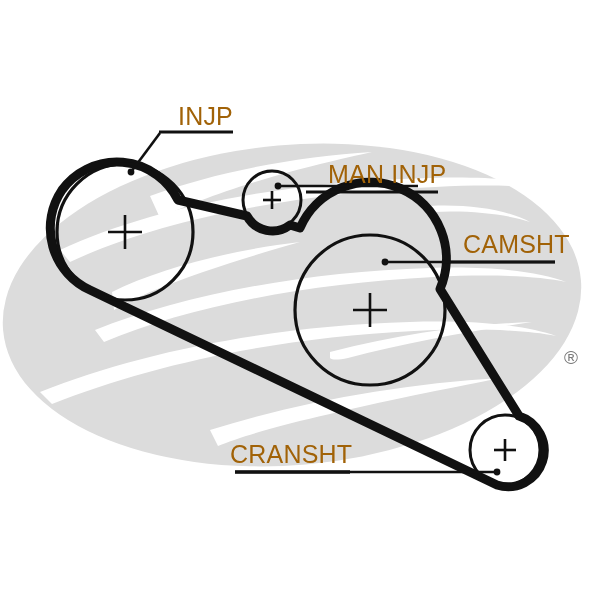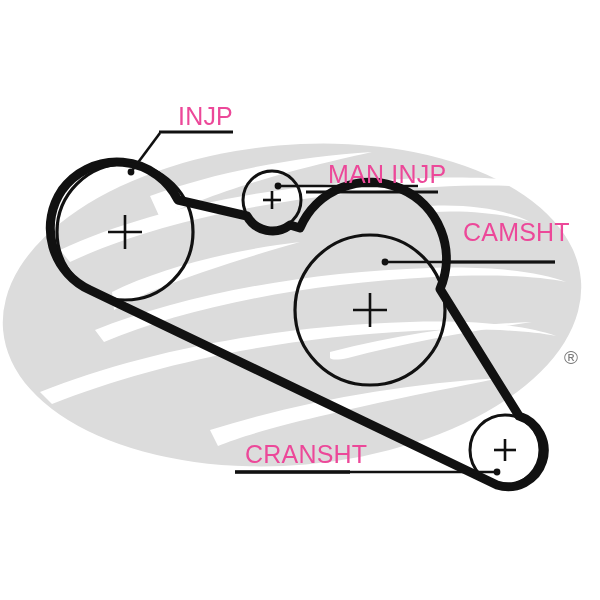--- a/index.html
+++ b/index.html
@@ -1,21 +1,21 @@
 <!DOCTYPE html>
 <html><head>
 <meta charset="utf-8">
 <style>
   html,body{margin:0;padding:0;background:#ffffff;}
   body{width:600px;height:600px;overflow:hidden;
        font-family:"Liberation Sans",sans-serif;}
   #stage{position:relative;width:600px;height:600px;background:#ffffff;}
   #stage svg{position:absolute;left:0;top:0;}
   .lbl{position:absolute;font-family:"Liberation Sans",sans-serif;
-       font-size:25px;font-weight:400;color:#ec4899;letter-spacing:0.2px;
+       font-size:25px;font-weight:400;color:#a16207;letter-spacing:0.2px;
        white-space:nowrap;line-height:1;}
   .regmark{position:absolute;font-family:"Liberation Sans",sans-serif;
        font-size:19px;color:#7a7a7a;}
 </style>
 </head>
 <body>
 
 <div id="stage">
 
   <svg width="600" height="600" viewBox="0 0 600 600">
@@ -107,19 +107,19 @@
         <line x1="235" y1="472" x2="497" y2="472" stroke-width="2.4"></line>
         <line x1="235" y1="472" x2="350" y2="472" stroke-width="3.4"></line>
       </g>
     </g>
   </svg>
 
   <div class="lbl" style="left:178px; top:104px;">INJP</div>
 
   <div class="lbl" style="left:328px; top:162px;">MAN INJP</div>
 
-  <div class="lbl" style="left:463px; top:220px;">CAMSHT</div>
+  <div class="lbl" style="left:463px; top:232px;">CAMSHT</div>
 
-  <div class="lbl" style="left:245px; top:442px;">CRANSHT</div>
+  <div class="lbl" style="left:230px; top:442px;">CRANSHT</div>
 
   <div class="regmark" style="left:564px; top:347px;">®</div>
 
 </div>
 
 </body></html>

